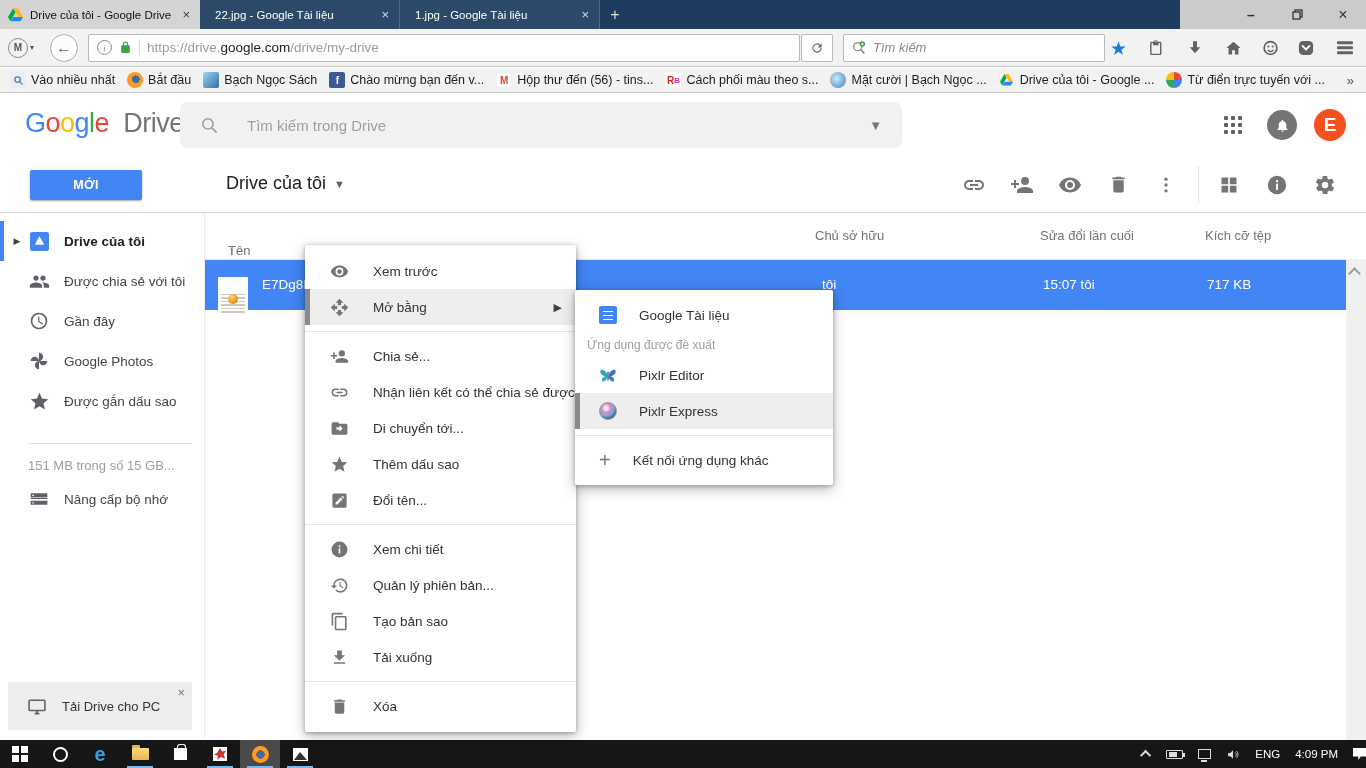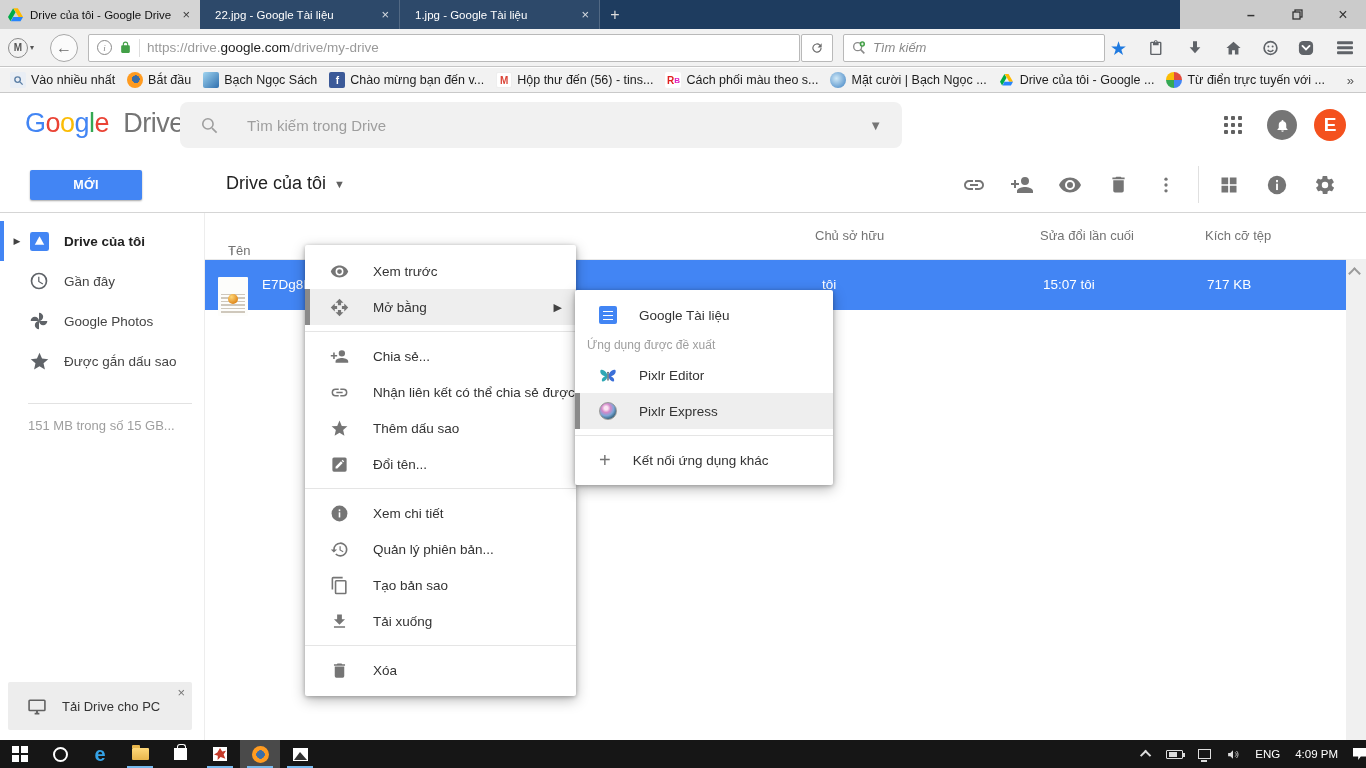--- a/index.html
+++ b/index.html
@@ -405,20 +405,29 @@
             <svg width="19" height="19" viewBox="0 0 24 24">
               <rect width="24" height="24" rx="3" fill="#4285f4"></rect>
               <path fill="#fff" d="M12 5.5L18 16H6z"></path>
             </svg>
           </span>
         <span class="side-label">Drive của tôi</span>
       </div>
       <div class="side-item">
         <span class="side-caret"></span>
         <span class="side-ico">
+            <svg class="ic" width="21" height="21" viewBox="0 0 24 24">
+              <path d="M16 11a3 3 0 100-6 3 3 0 000 6zm-8 0a3 3 0 100-6 3 3 0 000 6zm0 2c-2.3 0-7 1.2-7 3.5V19h14v-2.5C15 14.2 10.3 13 8 13zm8 0c-.3 0-.6 0-1 .1 1.2.8 2 1.9 2 3.4V19h6v-2.5c0-2.3-4.7-3.5-7-3.5z"></path>
+            </svg>
+          </span>
+        <span class="side-label">Được chia sẻ với tôi</span>
+      </div>
+      <div class="side-item">
+        <span class="side-caret"></span>
+        <span class="side-ico">
             <svg class="ic" width="20" height="20" viewBox="0 0 24 24">
               <path d="M12 2a10 10 0 1010 10A10 10 0 0012 2zm0 18a8 8 0 118-8 8 8 0 01-8 8zm.5-13H11v6l5.2 3.1.8-1.2-4.5-2.7z"></path>
             </svg>
           </span>
         <span class="side-label">Gần đây</span>
       </div>
       <div class="side-item">
         <span class="side-caret"></span>
         <span class="side-ico">
             <svg class="ic" width="20" height="20" viewBox="0 0 24 24">
@@ -431,20 +440,30 @@
         <span class="side-caret"></span>
         <span class="side-ico">
             <svg class="ic" width="21" height="21" viewBox="0 0 24 24">
               <path d="M12 17.3l6.2 3.7-1.6-7 5.4-4.7-7.1-.6L12 2 9.1 8.7 2 9.3l5.4 4.7-1.6 7z"></path>
             </svg>
           </span>
         <span class="side-label">Được gắn dấu sao</span>
       </div>
       <div class="side-div"></div>
       <div class="storage-text">151 MB trong số 15 GB...</div>
+      <div class="side-item" style="margin-top:6px">
+        <span class="side-caret"></span>
+        <span class="side-ico">
+            <svg class="ic" width="20" height="20" viewBox="0 0 24 24">
+              <path d="M2 5h20v5H2zm2 2v1.5h2V7H4zm-2 7h20v5H2zm2 2v1.5h2V16H4z"></path>
+              <rect x="2" y="10.5" width="20" height="1.5"></rect>
+            </svg>
+          </span>
+        <span class="side-label">Nâng cấp bộ nhớ</span>
+      </div>
       <div class="download-box">
         <span>
             <svg width="22" height="19" viewBox="0 0 24 24" fill="none" stroke="#616161" stroke-width="2">
               <rect x="2" y="4" width="20" height="13" rx="1"></rect>
               <path d="M9 21h6M12 17v4" stroke-width="2.4"></path>
             </svg>
           </span>
         <span class="lbl">Tải Drive cho PC</span>
         <span class="db-close">×</span>
       </div>
@@ -503,20 +522,28 @@
         </span>
       <span>Chia sẻ...</span>
     </div>
     <div class="m-item">
       <span class="mi">
           <svg class="ic" width="19" height="19" viewBox="0 0 24 24">
             <path d="M3.9 12c0-1.7 1.4-3.1 3.1-3.1h4V7H7a5 5 0 000 10h4v-1.9H7c-1.7 0-3.1-1.4-3.1-3.1zM8 13h8v-2H8v2zm9-6h-4v1.9h4c1.7 0 3.1 1.4 3.1 3.1s-1.4 3.1-3.1 3.1h-4V17h4a5 5 0 000-10z"></path>
           </svg>
         </span>
       <span>Nhận liên kết có thể chia sẻ được</span>
+    </div>
+    <div class="m-item">
+      <span class="mi">
+          <svg class="ic" width="19" height="19" viewBox="0 0 24 24">
+            <path d="M20 6h-8l-2-2H4a2 2 0 00-2 2v12a2 2 0 002 2h16a2 2 0 002-2V8a2 2 0 00-2-2zm-8 10v-2.5H8v-3h4V8l4 4-4 4z"></path>
+          </svg>
+        </span>
+      <span>Di chuyển tới...</span>
     </div>
     <div class="m-item">
       <span class="mi">
           <svg class="ic" width="19" height="19" viewBox="0 0 24 24">
             <path d="M12 17.3l6.2 3.7-1.6-7 5.4-4.7-7.1-.6L12 2 9.1 8.7 2 9.3l5.4 4.7-1.6 7z"></path>
           </svg>
         </span>
       <span>Thêm dấu sao</span>
     </div>
     <div class="m-item">

